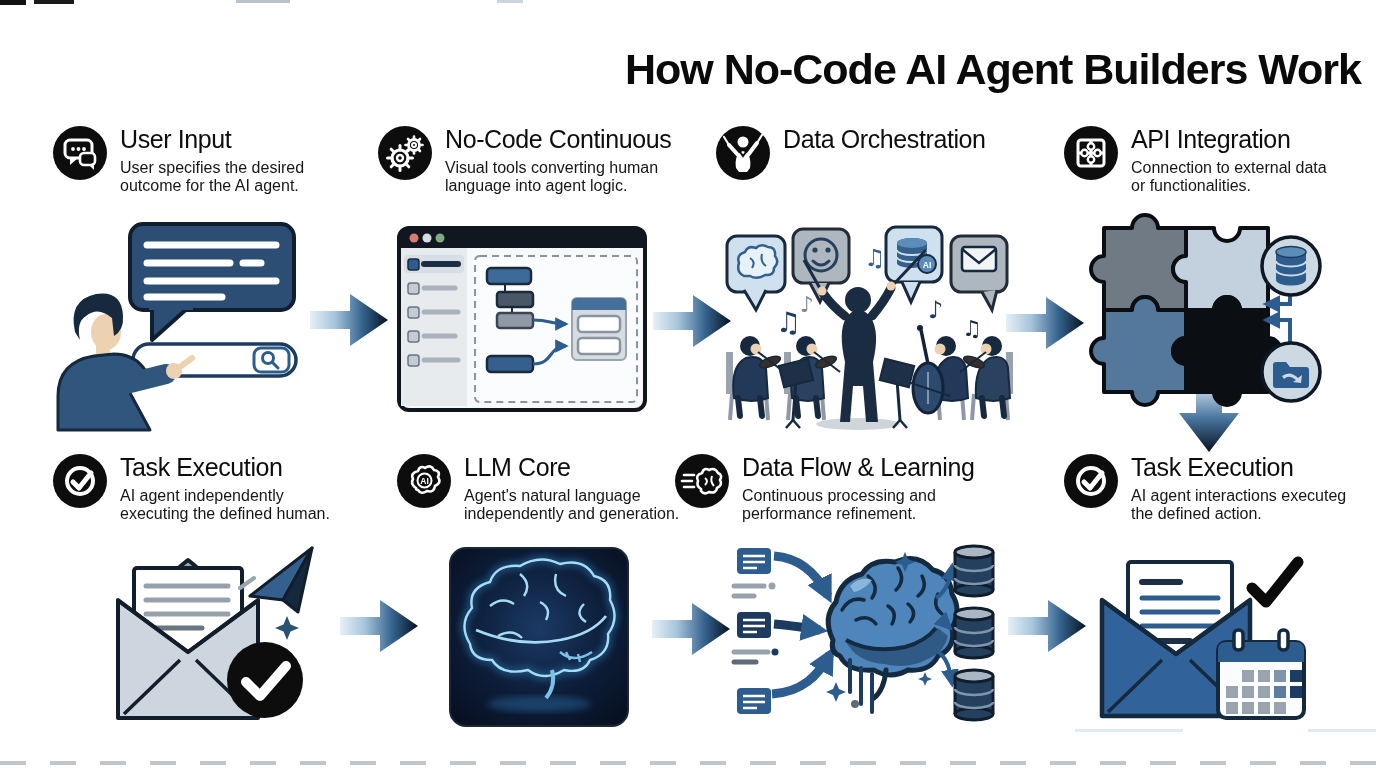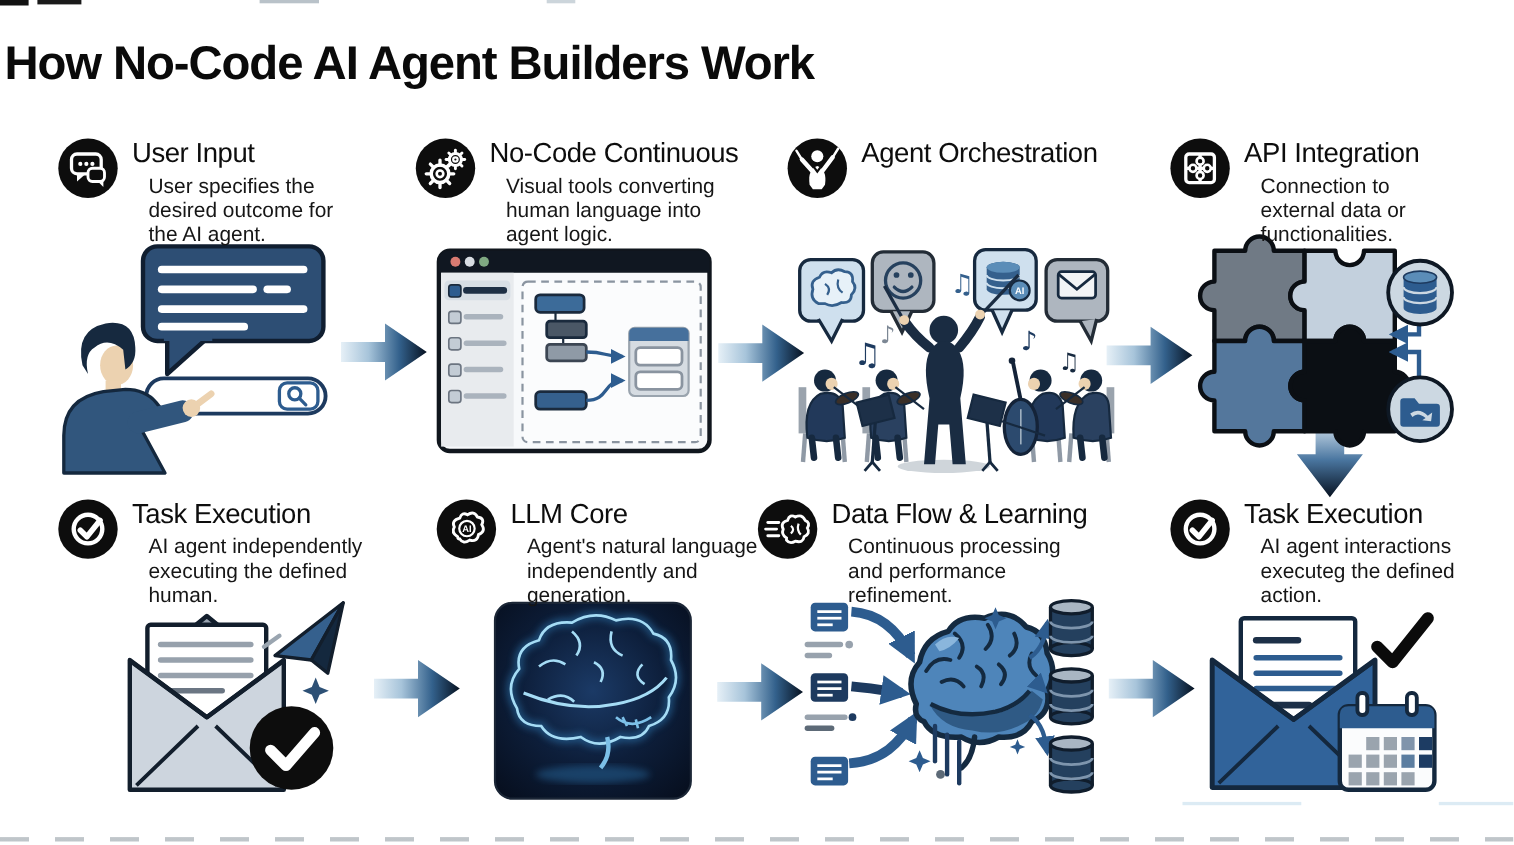--- a/index.html
+++ b/index.html
@@ -1,25 +1,25 @@
 <!DOCTYPE html>
 <html><head>
 <meta charset="utf-8">
 <style>
   html,body{margin:0;padding:0;background:#fff}
   .canvas{position:relative;width:1376px;height:768px;background:#fff;overflow:hidden;
           font-family:"Liberation Sans","DejaVu Sans",sans-serif;color:#0d0d0d}
-  .main-title{position:absolute;left:0;right:0;top:30px;text-align:left;
-              font-size:43px;font-weight:700;letter-spacing:-1px;color:#0a0a0a;margin:4px}
+  .main-title{position:absolute;left:0;right:0;top:30px;text-align:right;
+              font-size:43px;font-weight:700;letter-spacing:-1px;color:#0a0a0a;margin:15px}
   .sec{position:absolute;display:flex;gap:13px;align-items:flex-start}
   .badge{width:54px;height:54px;border-radius:50%;background:#0d0d0d;flex:0 0 auto;
          display:flex;align-items:center;justify-content:center}
   .badge svg{display:block}
   .stxt h2{margin:0;font-size:25px;font-weight:400;letter-spacing:-.4px;line-height:1.1;color:#0d0d0d}
-  .stxt p{margin:5px 15px 0;font-size:19px;line-height:1.17;color:#161616}
+  .stxt p{margin:5px 0 0;font-size:16px;line-height:1.17;color:#161616}
   .art{position:absolute;left:0;top:0}
   .edge{position:absolute;pointer-events:none}
   .bottom-dashes{left:0;right:0;top:761px;height:4px;
     background:repeating-linear-gradient(90deg,rgba(44,64,78,.30) 0 26px,transparent 26px 50px)}
   .note{font-family:"DejaVu Sans",sans-serif;font-weight:700}
 </style>
 </head>
 <body>
 
 <div class="canvas">
@@ -471,21 +471,21 @@
       <svg width="54" height="54" viewBox="0 0 54 54">
         <circle cx="27" cy="16" r="5.5" fill="#fff"></circle>
         <path d="M20,42 Q18,28 27,25 Q36,28 34,42 L31,46 H23 Z" fill="#fff"></path>
         <path d="M22,29 L13,19 M32,29 L41,17" stroke="#fff" stroke-width="4" stroke-linecap="round"></path>
         <line x1="13" y1="19" x2="8" y2="11" stroke="#fff" stroke-width="2.2" stroke-linecap="round"></line>
         <line x1="41" y1="17" x2="46" y2="9" stroke="#fff" stroke-width="2.2" stroke-linecap="round"></line>
         <path d="M24,26 L27,30 L30,26" fill="none" stroke="#0d0d0d" stroke-width="2"></path>
       </svg>
     </div>
     <div class="stxt" style="width:252px">
-      <h2>Agent Orchestration</h2>
+      <h2>Data Orchestration</h2>
     </div>
   </div>
 
   <div class="sec" style="left:1064px;top:126px">
     <div class="badge">
       <svg width="54" height="54" viewBox="0 0 54 54">
         <rect x="14" y="14" width="26" height="26" rx="3" fill="none" stroke="#fff" stroke-width="3"></rect>
         <path d="M27,14 V40 M14,27 H40" stroke="#fff" stroke-width="3"></path>
         <circle cx="27" cy="20.5" r="3.2" fill="#0d0d0d" stroke="#fff" stroke-width="2.4"></circle>
         <circle cx="33.5" cy="27" r="3.2" fill="#0d0d0d" stroke="#fff" stroke-width="2.4"></circle>
@@ -519,21 +519,21 @@
         <circle cx="27.5" cy="26.5" r="7" fill="none" stroke="#fff" stroke-width="2"></circle>
         <text x="27.5" y="29.8" font-size="8.5" font-weight="700" fill="#fff" text-anchor="middle" font-family="Liberation Sans, DejaVu Sans, sans-serif">AI</text>
       </svg>
     </div>
     <div class="stxt" style="width:252px">
       <h2>LLM Core</h2>
       <p>Agent's natural language independently and generation.</p>
     </div>
   </div>
 
-  <div class="sec" style="left:689px;top:454px">
+  <div class="sec" style="left:675px;top:454px">
     <div class="badge">
       <svg width="54" height="54" viewBox="0 0 54 54">
         <path d="M26,35 Q21,32 23,27 Q20,21 27,19 Q29,13 34,16 Q40,13 43,19 Q48,21 45,26 Q48,31 42,34 Q41,40 34,38 Q29,41 26,37 Z" fill="none" stroke="#fff" stroke-width="2.6"></path>
         <g stroke="#fff" stroke-width="2.6" stroke-linecap="round">
           <line x1="9" y1="21" x2="19" y2="21"></line>
             <line x1="7" y1="27" x2="17" y2="27"></line>
             <line x1="9" y1="33" x2="19" y2="33"></line>
         </g>
         <path d="M30,24 Q34,27 30,31 M37,22 Q35,28 39,32" fill="none" stroke="#fff" stroke-width="2"></path>
       </svg>

